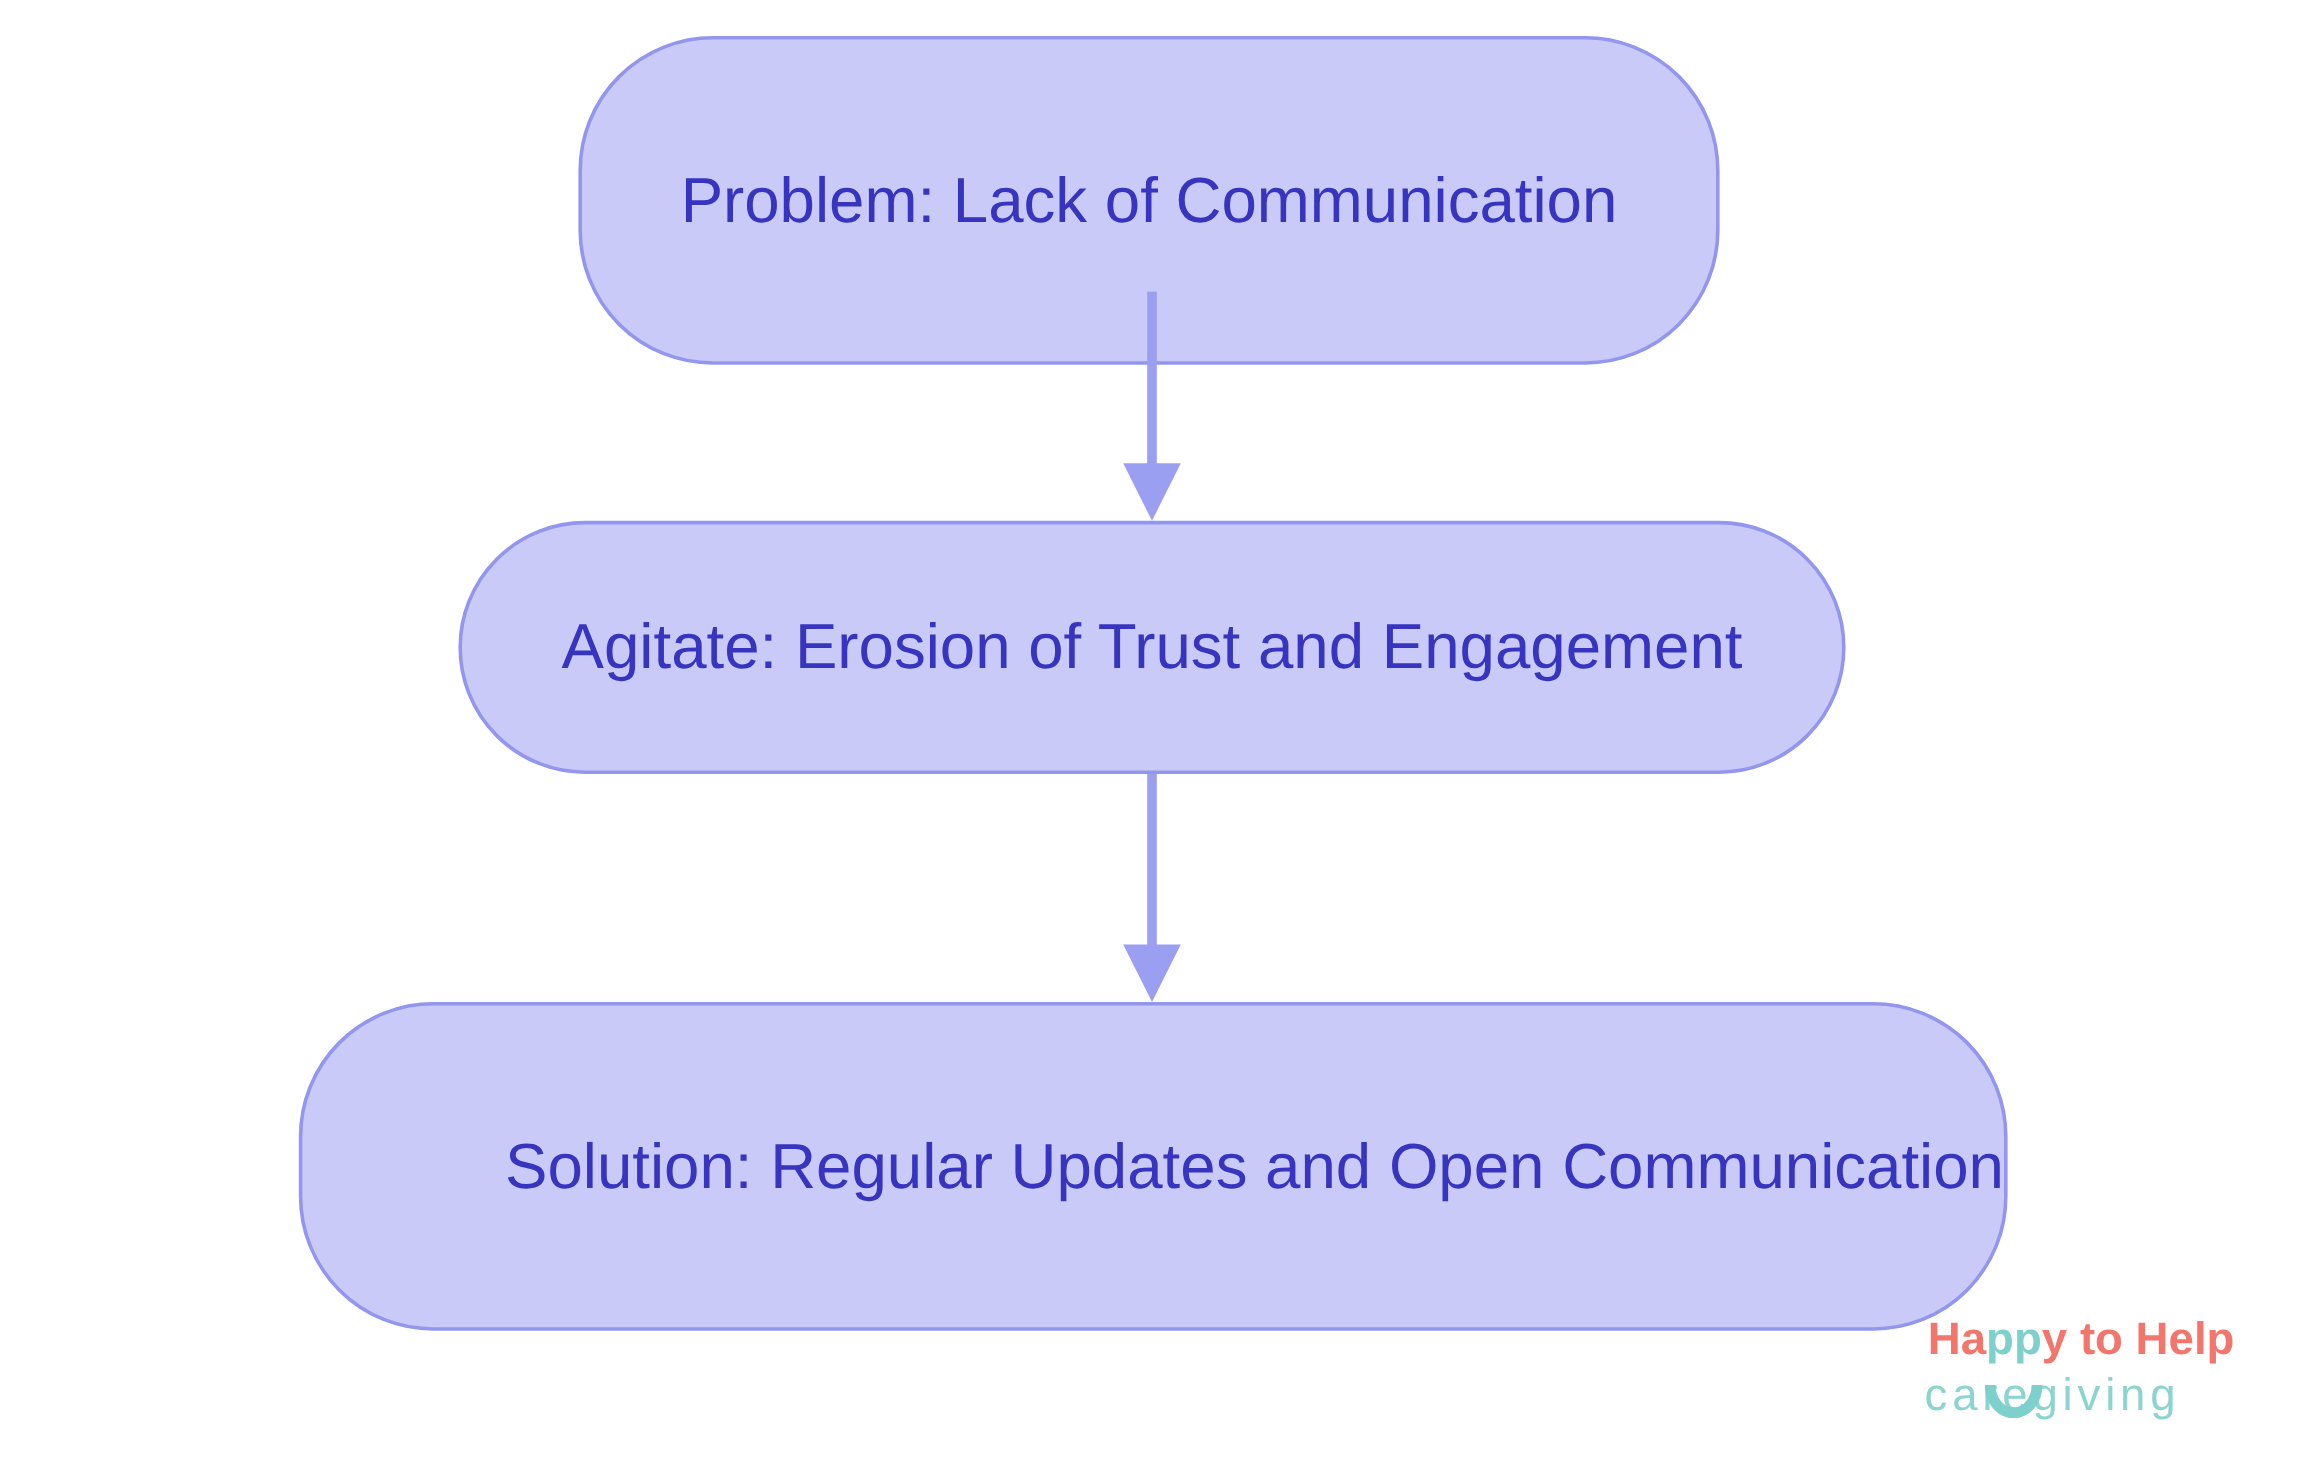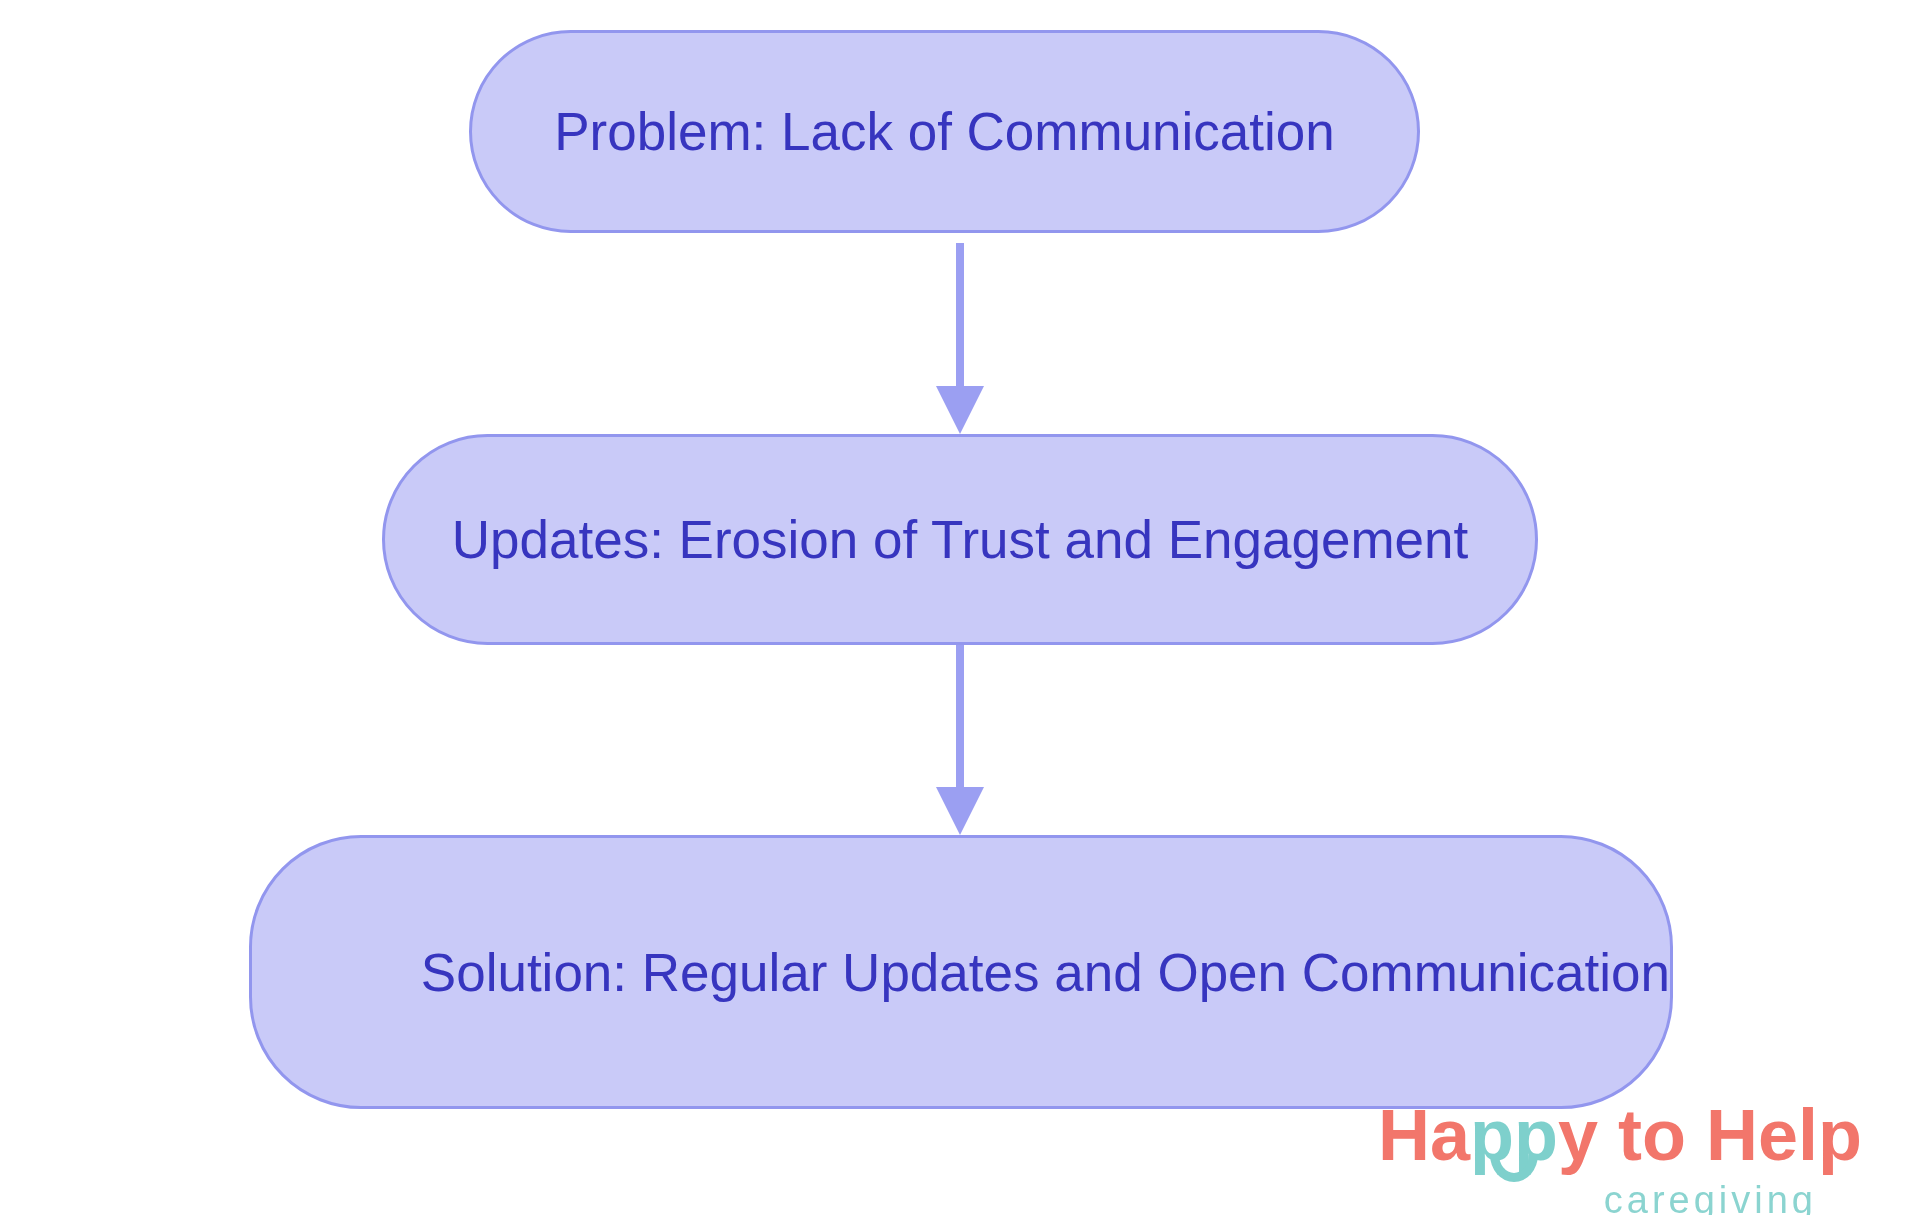--- a/index.html
+++ b/index.html
@@ -25,21 +25,21 @@
     display: flex;
     align-items: center;
     justify-content: center;
   }
   .node-label {
     font-size: 53px;
     color: #3735bf;
     white-space: nowrap;
     letter-spacing: 0px;
   }
-  #node-problem  { left: 469px; top:  30px; width: 951px;  height: 203px; }
+  #node-problem  { left: 482px; top:  30px; width: 951px;  height: 274px; }
   #node-agitate  { left: 382px; top: 434px; width: 1156px; height: 211px; }
   #node-solution { left: 249px; top: 835px; width: 1424px; height: 274px; justify-content: flex-end; }
 
   
   .arrow-line {
     position: absolute;
     width: 8px;
     background: #9b9ff2;
   }
   .arrow-head {
@@ -56,21 +56,21 @@
   #arrow2-head { left: 936px; top: 787px; }
 
   
   .logo {
     position: absolute;
     right: 58px;
     top: 1096px;
     text-align: right;
   }
   .logo-row1 {
-    font-size: 72px;
+    font-size: 38px;
     font-weight: bold;
     line-height: 1.1;
     white-space: nowrap;
   }
   .seg-coral { color: #f2766b; }
   .seg-teal  { color: #7ed0cc; }
   .pp-wrap {
     position: relative;
     display: inline-block;
   }
@@ -104,21 +104,21 @@
   <div class="node" id="node-problem">
     <span class="node-label">Problem: Lack of Communication</span>
   </div>
 
   <div>
     <div class="arrow-line" id="arrow1-line"></div>
     <div class="arrow-head" id="arrow1-head"></div>
   </div>
 
   <div class="node" id="node-agitate">
-    <span class="node-label">Updates: Erosion of Trust and Engagement</span>
+    <span class="node-label">Agitate: Erosion of Trust and Engagement</span>
   </div>
 
   <div>
     <div class="arrow-line" id="arrow2-line"></div>
     <div class="arrow-head" id="arrow2-head"></div>
   </div>
 
   <div class="node" id="node-solution">
     <span class="node-label">Solution: Regular Updates and Open Communication</span>
   </div>

